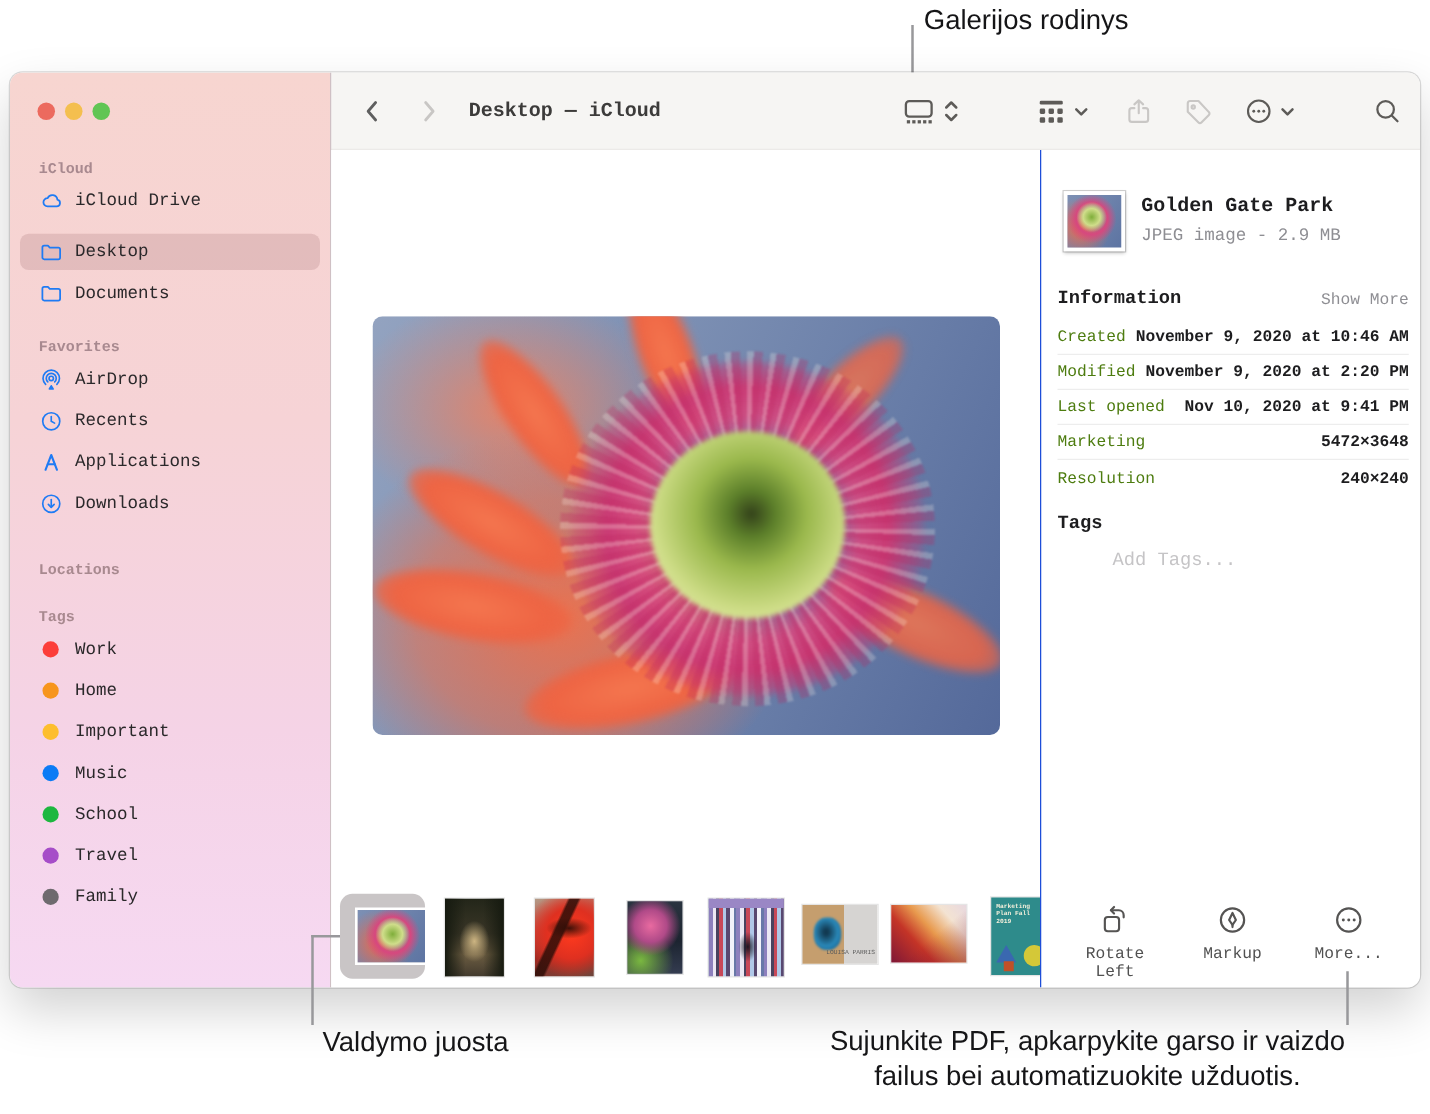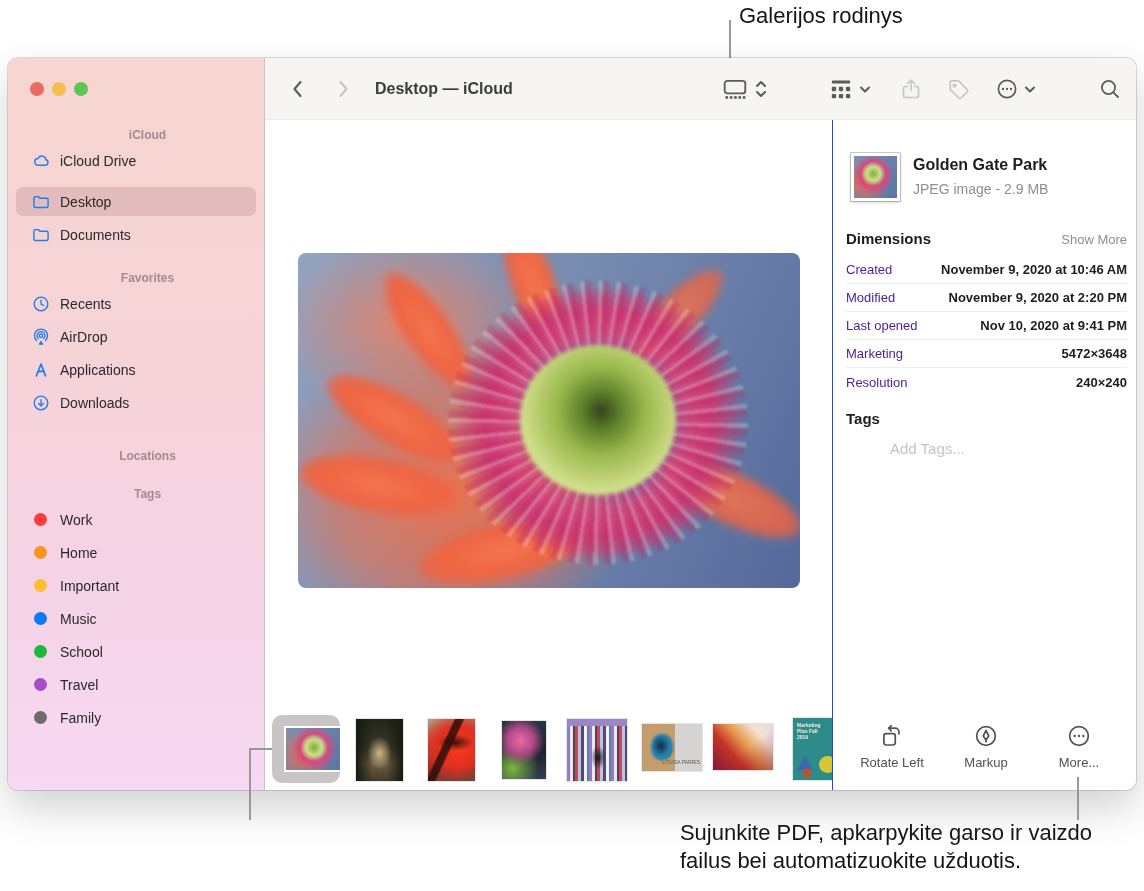--- a/index.html
+++ b/index.html
@@ -6,29 +6,29 @@
   html,body { width:1144px; height:891px; background:#ffffff; font-family:"Liberation Sans", sans-serif; overflow:hidden; }
   .page { position:relative; width:1144px; height:891px; }
 
   
   .annot { position:absolute; color:#151517; font-size:22px; line-height:28px; }
   .callout { position:absolute; background:#98989b; }
 
   
   .window { position:absolute; left:8px; top:58px; width:1128px; height:732px; background:#ffffff;
             border-radius:10px; overflow:hidden;
-            box-shadow:0 0 0 1px rgba(0,0,0,0.14), 0 18px 40px rgba(0,0,0,0.18); }
+            box-shadow:0 0 0 1px rgba(0,0,0,0.14), 0 18px 40px rgba(0,0,0,0.18);font-family:Liberation Mono, monospace; }
 
   
   .sidebar { position:absolute; left:0; top:0; width:257px; height:100%;
              background:linear-gradient(180deg,#f7d5d0 0%,#f6d3d6 38%,#f5d3e6 72%,#f6d9f2 100%);
              border-right:1px solid #cfc0c4; }
   .traffic { position:absolute; top:24px; left:22px; display:flex; gap:8px; }
   .tl { width:14px; height:14px; border-radius:50%; }
-  .side-scroll { position:absolute; top:54px; left:0; right:0;text-align:center; }
+  .side-scroll { position:absolute; top:54px; left:0; right:0; }
   .side-header { margin:16px 0 2px 23px; font-size:12px; font-weight:700; color:#a8898f; }
   .side-item { display:flex; align-items:center; gap:9px; height:29px; margin:4px 8px 0 8px; padding-left:15px;
                border-radius:7px; font-size:14px; color:#2a282a; }
   .side-item.selected { background:rgba(122,62,70,0.16);margin-top:12px; }
   .side-item svg { flex:0 0 auto; }
   .tag-dot { width:13px; height:13px; border-radius:50%; flex:0 0 auto; margin:0 4px 0 3px; }
 
   
   .toolbar { position:absolute; left:257px; top:0; width:871px; height:62px; background:#f6f5f3;
              border-bottom:1px solid #eceae8; }
@@ -106,21 +106,21 @@
             radial-gradient(circle at 45% 45%, rgba(0,0,0,0) 22%, #d6487f 38%, rgba(0,0,0,0) 60%),
             radial-gradient(circle at 25% 62%, #ef6a4a 0%, rgba(239,106,74,0) 58%),
             linear-gradient(125deg,#7d90b4,#5d74a2); }
   .insp-title { position:absolute; left:80px; top:36px; font-size:16px; font-weight:700; color:#1d1d1f; }
   .insp-meta  { position:absolute; left:80px; top:61px; font-size:14px; color:#8e8e93; }
   .insp-h { position:absolute; left:13px; font-size:15px; font-weight:700; color:#1d1d1f; }
   .show-more { position:absolute; right:9px; top:112px; font-size:13px; color:#8e8e93; }
   .rows { position:absolute; left:13px; right:9px; top:136px; }
   .irow { display:flex; justify-content:space-between; align-items:center; height:28px; border-bottom:1px solid #ededed; }
   .irow:last-child { border-bottom:none;text-align:center; }
-  .irow .lbl { font-size:13px; color:#4c1d95; }
+  .irow .lbl { font-size:13px; color:#4d7c0f; }
   .irow .val { font-size:13px; font-weight:700; color:#1d1d1f; }
   .add-tags { position:absolute; left:13px; top:320px; font-size:15px; color:#c5c4c6;margin-left:44px; }
   .action { position:absolute; width:80px; text-align:center; color:#555453; }
   .action svg { display:block; margin:0 auto 6px auto; }
   .action .alabel { font-size:13px; color:#515151; }
 </style>
 </head>
 <body>
 
 <div class="page">
@@ -238,34 +238,34 @@
           <svg width="20" height="20" viewBox="0 0 24 24" fill="none" stroke="#1f7bf4" stroke-width="1.7" stroke-linejoin="round">
             <path d="M3.5 7.2 c0-.9.7-1.7 1.7-1.7 h3.6 l1.8 1.9 h8.2 c.9 0 1.7.8 1.7 1.7 v7.7 c0 .9-.8 1.7-1.7 1.7 H5.2 c-1 0-1.7-.8-1.7-1.7 Z"></path>
           </svg>
           <span>Documents</span>
         </div>
 
         <div class="side-header" style="margin-top:22px;">Favorites</div>
 
         <div class="side-item">
           <svg width="20" height="20" viewBox="0 0 24 24" fill="none" stroke="#1f7bf4" stroke-width="1.6" stroke-linecap="round">
-            <circle cx="12" cy="12" r="8.2"></circle>
-              <path d="M12 7.5 V12 L15.2 13.8"></path>
-          </svg>
-          <span>Recents</span>
-        </div>
-
-        <div class="side-item">
-          <svg width="20" height="20" viewBox="0 0 24 24" fill="none" stroke="#1f7bf4" stroke-width="1.6" stroke-linecap="round">
             <circle cx="12" cy="10.5" r="2.1"></circle>
             <path d="M8.7 13.9 a4.8 4.8 0 1 1 6.6 0"></path>
             <path d="M6.6 16.2 a7.9 7.9 0 1 1 10.8 0"></path>
             <path d="M10.2 20.6 l1.8 -3 1.8 3 z" fill="#1f7bf4" stroke-linejoin="round"></path>
           </svg>
           <span>AirDrop</span>
+        </div>
+
+        <div class="side-item">
+          <svg width="20" height="20" viewBox="0 0 24 24" fill="none" stroke="#1f7bf4" stroke-width="1.6" stroke-linecap="round">
+            <circle cx="12" cy="12" r="8.2"></circle>
+              <path d="M12 7.5 V12 L15.2 13.8"></path>
+          </svg>
+          <span>Recents</span>
         </div>
 
         <div class="side-item">
           <svg width="20" height="20" viewBox="0 0 24 24" fill="none" stroke="#1f7bf4" stroke-width="2" stroke-linecap="round" stroke-linejoin="round">
             <path d="M6.5 19 L12 4.8 L17.5 19"></path>
               <path d="M8.6 13.6 H15.4"></path>
           </svg>
           <span>Applications</span>
         </div>
 
@@ -347,21 +347,21 @@
       </div>
     </div>
 
     <div class="inspector">
       <div class="insp-thumb">
           <div class="inner"></div>
         </div>
       <div class="insp-title">Golden Gate Park</div>
       <div class="insp-meta">JPEG image - 2.9 MB</div>
 
-      <div class="insp-h" style="top:110px;">Dimensions</div>
+      <div class="insp-h" style="top:110px;">Information</div>
       <div class="show-more">Show More</div>
 
       <div class="rows">
         <div class="irow">
           <span class="lbl">Created</span>
           <span class="val">November 9, 2020 at 10:46 AM</span>
         </div>
         <div class="irow">
           <span class="lbl">Modified</span>
           <span class="val">November 9, 2020 at 2:20 PM</span>
@@ -406,20 +406,21 @@
             <circle cx="12" cy="12" r="1.1" fill="#555453"></circle>
             <circle cx="16" cy="12" r="1.1" fill="#555453"></circle>
         </svg>
         <div class="alabel">More...</div>
       </div>
     </div>
   </div>
 
   <div class="callout" style="left:249px; top:748px; width:23px; height:2px;"></div>
   <div class="callout" style="left:249px; top:748px; width:2px; height:72px;"></div>
+  <div class="annot" style="left:258px; top:820px;">Valdymo juosta</div>
 
   <div class="callout" style="left:1077px; top:777px; width:2px; height:43px;"></div>
-  <div class="annot" style="right:52px; top:819px; text-align:left;">
+  <div class="annot" style="right:68px; top:819px; text-align:center;">
     <div>Sujunkite PDF, apkarpykite garso ir vaizdo</div>
     <div>failus bei automatizuokite užduotis.</div>
   </div>
 
 </div>
 
 </body></html>

